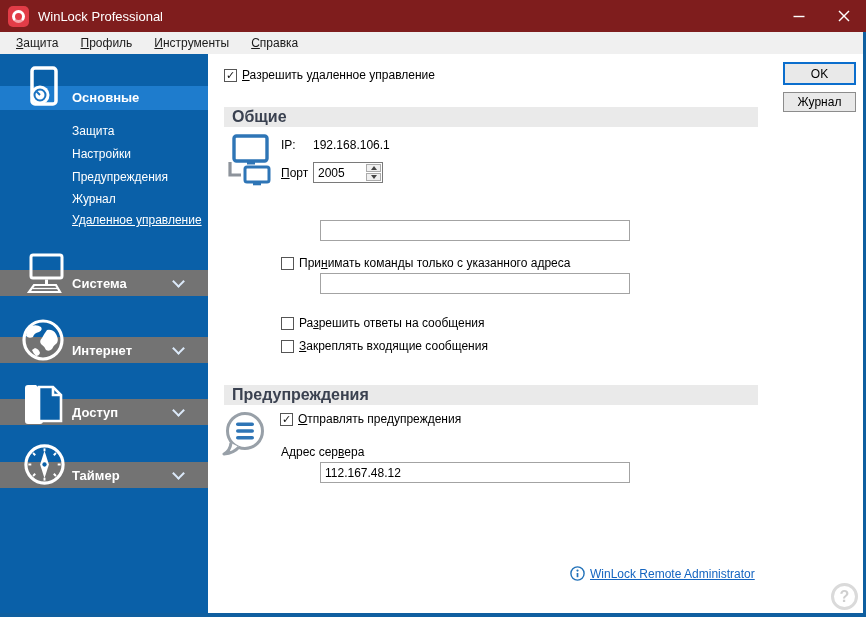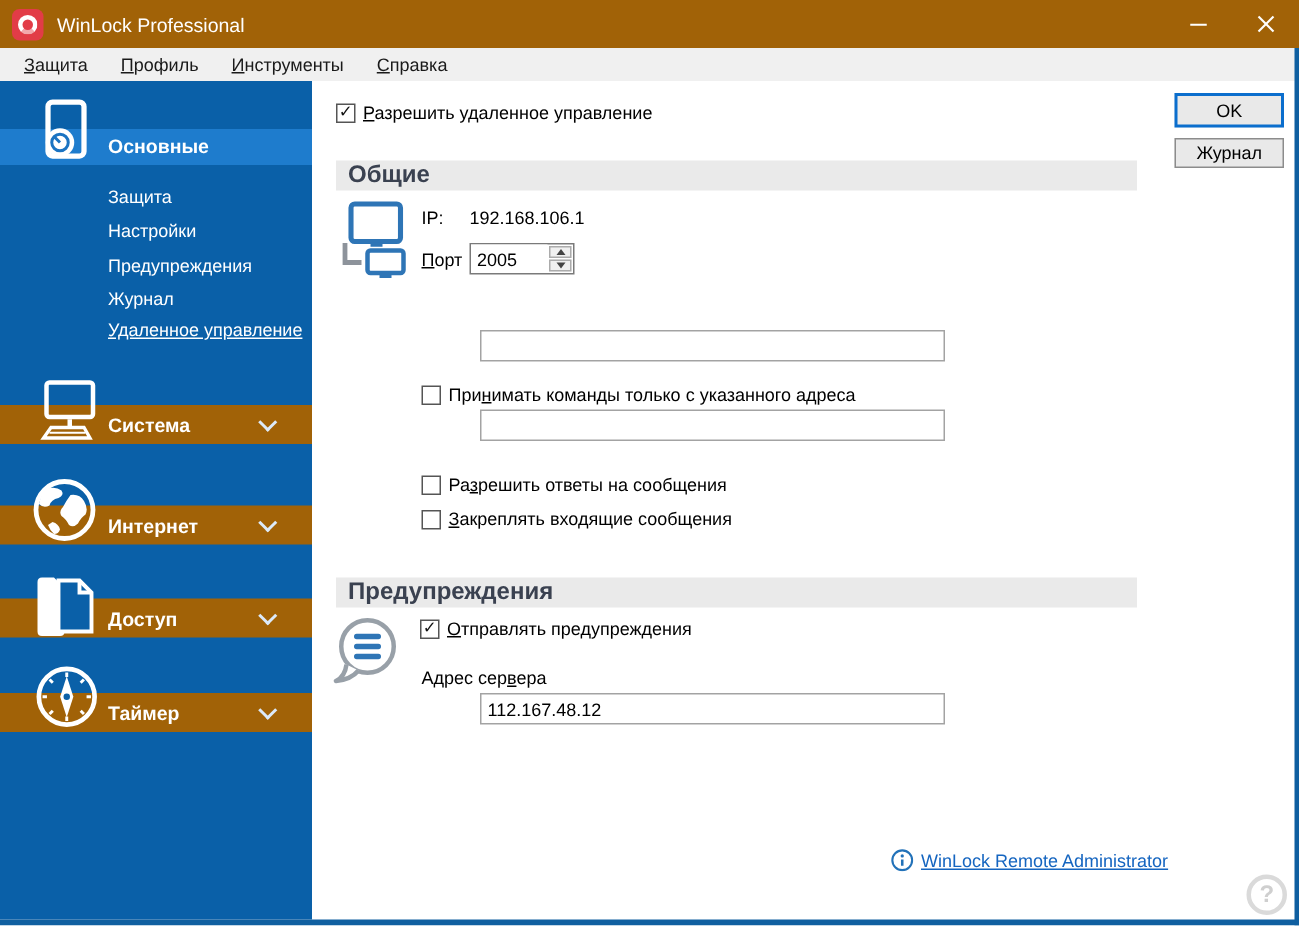--- a/index.html
+++ b/index.html
@@ -1,37 +1,37 @@
 <!DOCTYPE html>
 <html><head>
 <meta charset="utf-8">
 <style>
   * { margin:0; padding:0; box-sizing:border-box; }
   html,body { width:866px; height:617px; overflow:hidden; }
   body { font-family:"Liberation Sans","DejaVu Sans",sans-serif; background:#fff; position:relative; }
   .abs { position:absolute; }
 
   
-  .titlebar { position:absolute; left:0; top:0; width:866px; height:32px; background:#a16207; display:flex; align-items:center; }
+  .titlebar { position:absolute; left:0; top:0; width:866px; height:32px; background:#7f1d1d; display:flex; align-items:center; }
   .logo { width:21px; height:21px; margin-left:8px; background:#e23c47; border-radius:5px; display:flex; align-items:center; justify-content:center; }
   .logo-ring { width:13px; height:13px; border:3.2px solid #fff; border-radius:50%; border-bottom-color:rgba(255,255,255,.55); }
   .win-title { color:#fff; font-size:13px; margin-left:9px; flex:1; }
   .winbtn { width:45px; height:32px; display:flex; align-items:center; justify-content:center; }
 
   
   .menubar { position:absolute; left:0; top:32px; width:866px; height:22px; background:#f0f0f0; display:flex; align-items:center; padding-left:5px; }
   .menu-item { font-size:12px; color:#1a1a1a; padding:0 11px; line-height:22px; }
 
   
   .edge-right { position:absolute; left:863px; top:32px; width:3px; height:585px; background:#0f5fa0; }
   .edge-bottom { position:absolute; left:0; top:613px; width:866px; height:4px; background:#0f5fa0; }
 
   
   .sidebar { position:absolute; left:0; top:54px; width:208px; height:559px; background:#0a60a8; }
-  .side-band { position:absolute; left:0; width:208px; background:#a16207; }
+  .side-band { position:absolute; left:0; width:208px; background:#737373; }
   .side-band.active { background:#1e7ccd; }
   .side-label { position:absolute; left:72px; color:#fff; font-size:13px; font-weight:bold; }
   .side-sub { position:absolute; left:72px; color:#fff; font-size:12px; height:15px; }
   .side-sub.current { text-decoration:underline; }
   .side-icon { position:absolute; }
   .chev { position:absolute; left:174px; width:9px; height:9px; border-right:2.2px solid #dceafa; border-bottom:2.2px solid #dceafa; transform:rotate(45deg); }
 
   
   .content { position:absolute; left:208px; top:54px; width:580px; height:559px; background:#fff; }
   .group-band { position:absolute; left:16px; width:534px; height:20px; background:#eaeaea; font-size:16px; font-weight:bold; color:#3a4150; line-height:20px; padding-left:8px; }
@@ -220,21 +220,21 @@
     <span class="cb checked"></span>
     <span class="cb-label"><u>О</u>тправлять предупреждения</span>
   </div>
 
   <span class="plain-label" style="left:73px;top:391px;">Адрес сер<u>в</u>ера</span>
   <input class="tfield" style="left: 72px; top: 408px; width: 310px; height: 21px;" value="112.167.48.12">
 
   <button class="btn btn-ok" style="left:575px;top:8px;width:73px;height:23px;">OK</button>
   <button class="btn btn-cancel" style="left:575px;top:38px;width:73px;height:20px;">Журнал</button>
 
-  <div class="footer-link-row" style="left:386px;top:512px;">
+  <div class="footer-link-row" style="left:362px;top:512px;">
     <svg width="15" height="15" viewBox="0 0 15 15">
       <circle cx="7.5" cy="7.5" r="6.6" fill="none" stroke="#2272b9" stroke-width="1.4"></circle>
       <circle cx="7.5" cy="4.6" r="1.1" fill="#2272b9"></circle>
       <path d="M7.5,7 v4.2" stroke="#2272b9" stroke-width="1.7"></path>
     </svg>
     <a class="link" href="#">WinLock Remote Administrator</a>
   </div>
 
   <div class="help-badge" style="left:623px;top:529px;">?</div>
 </div>

